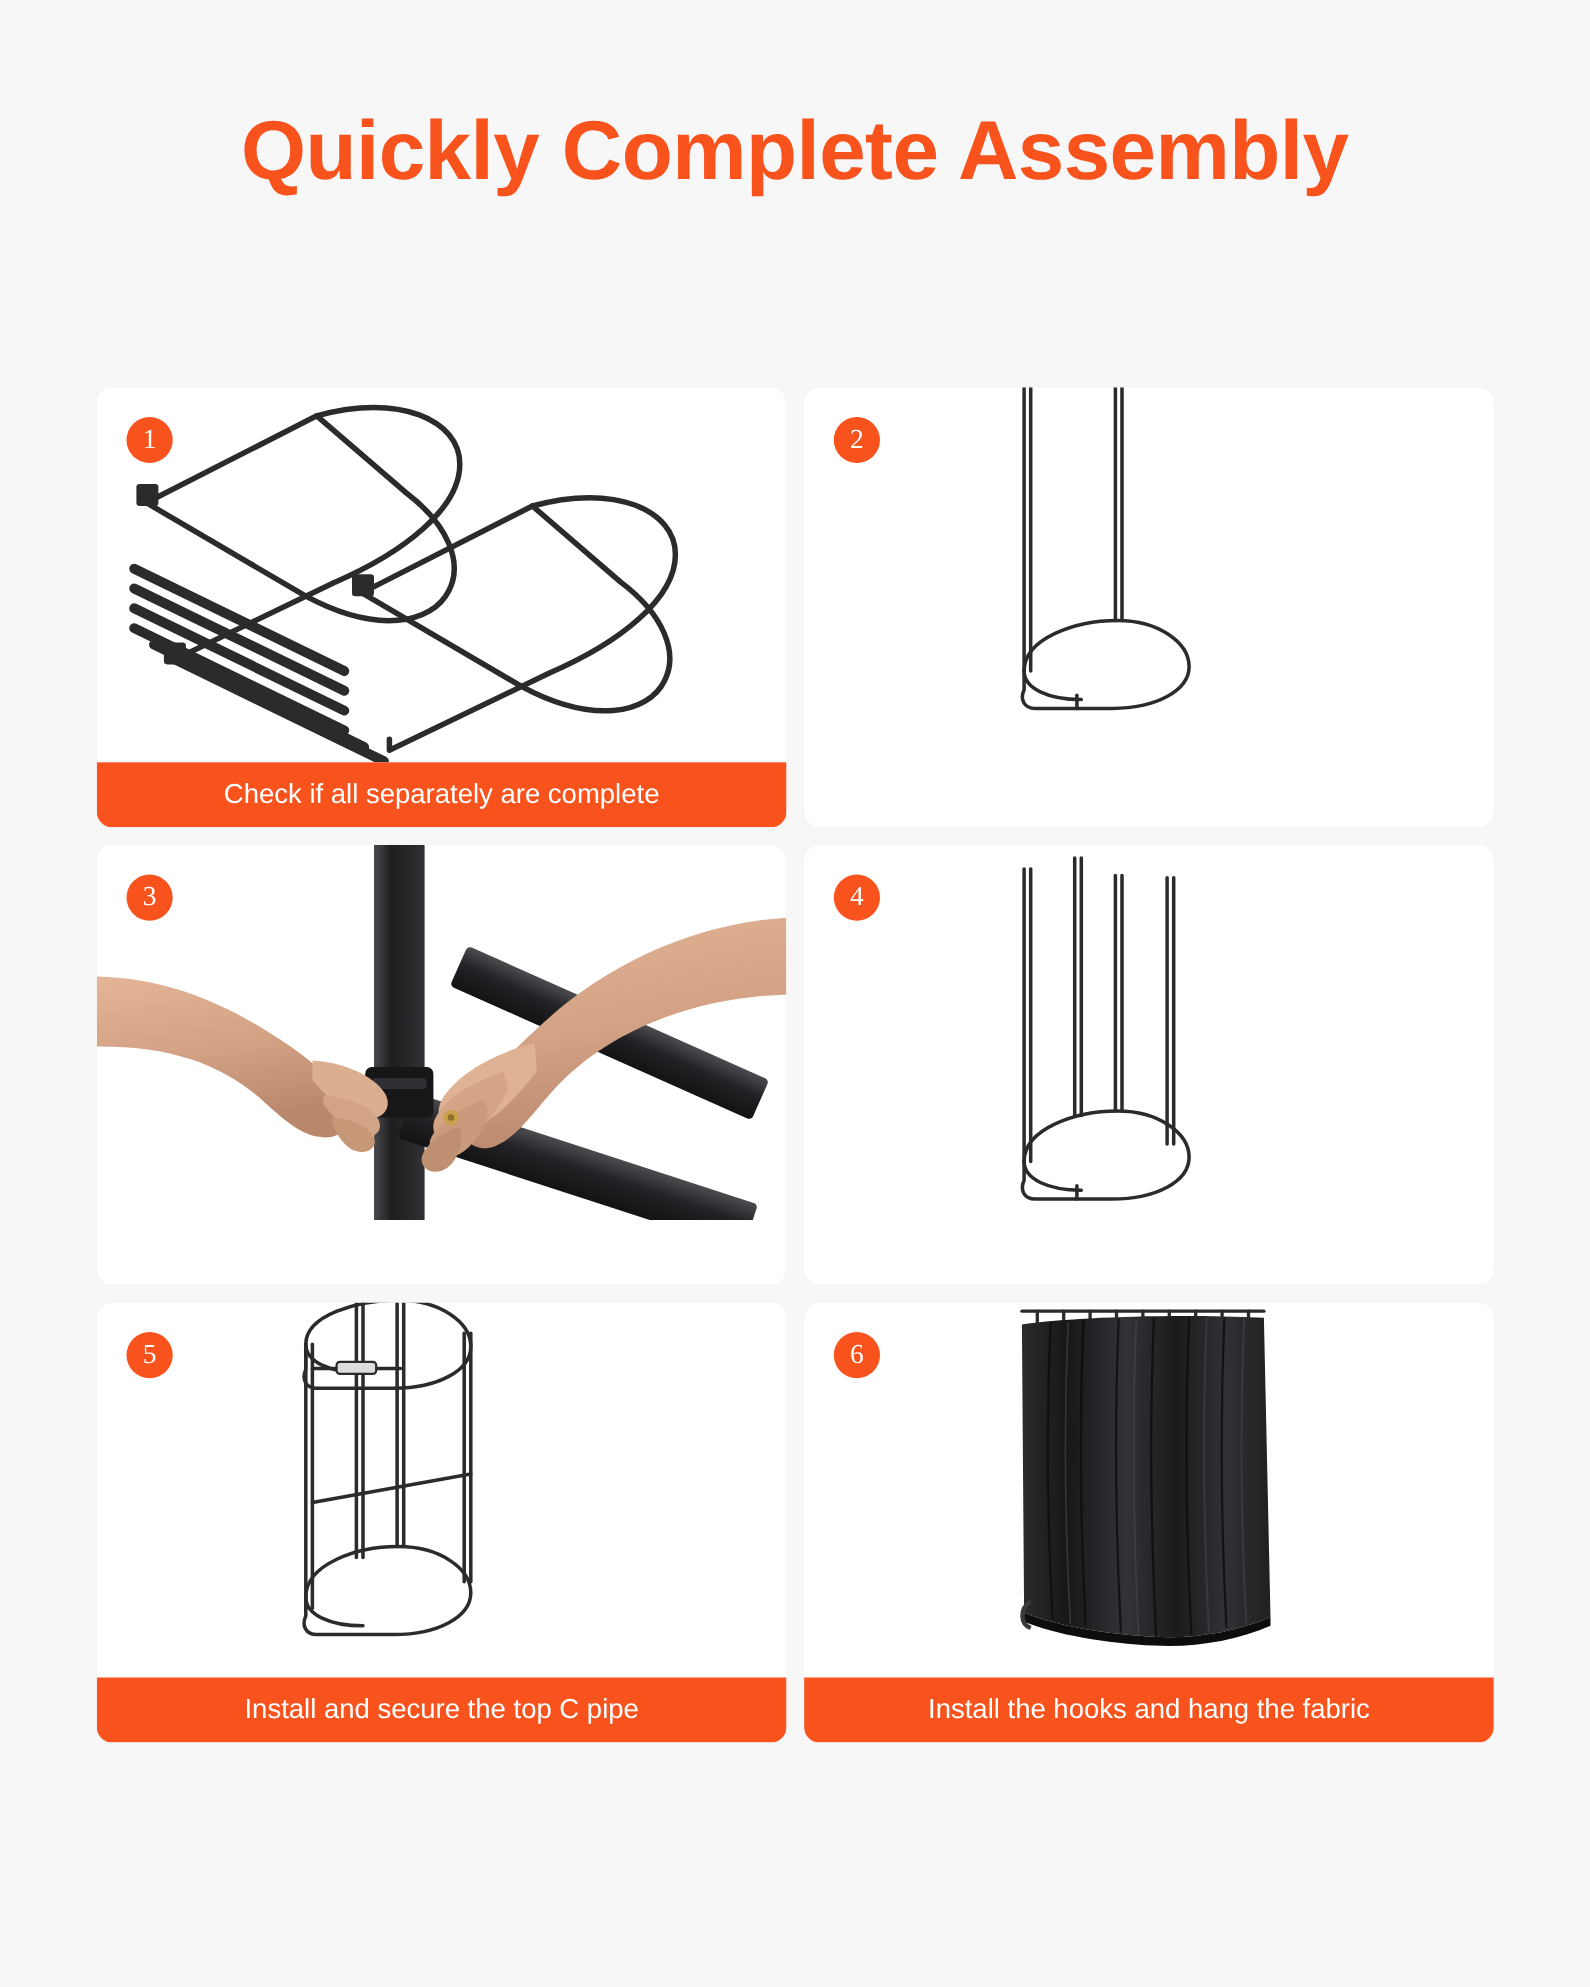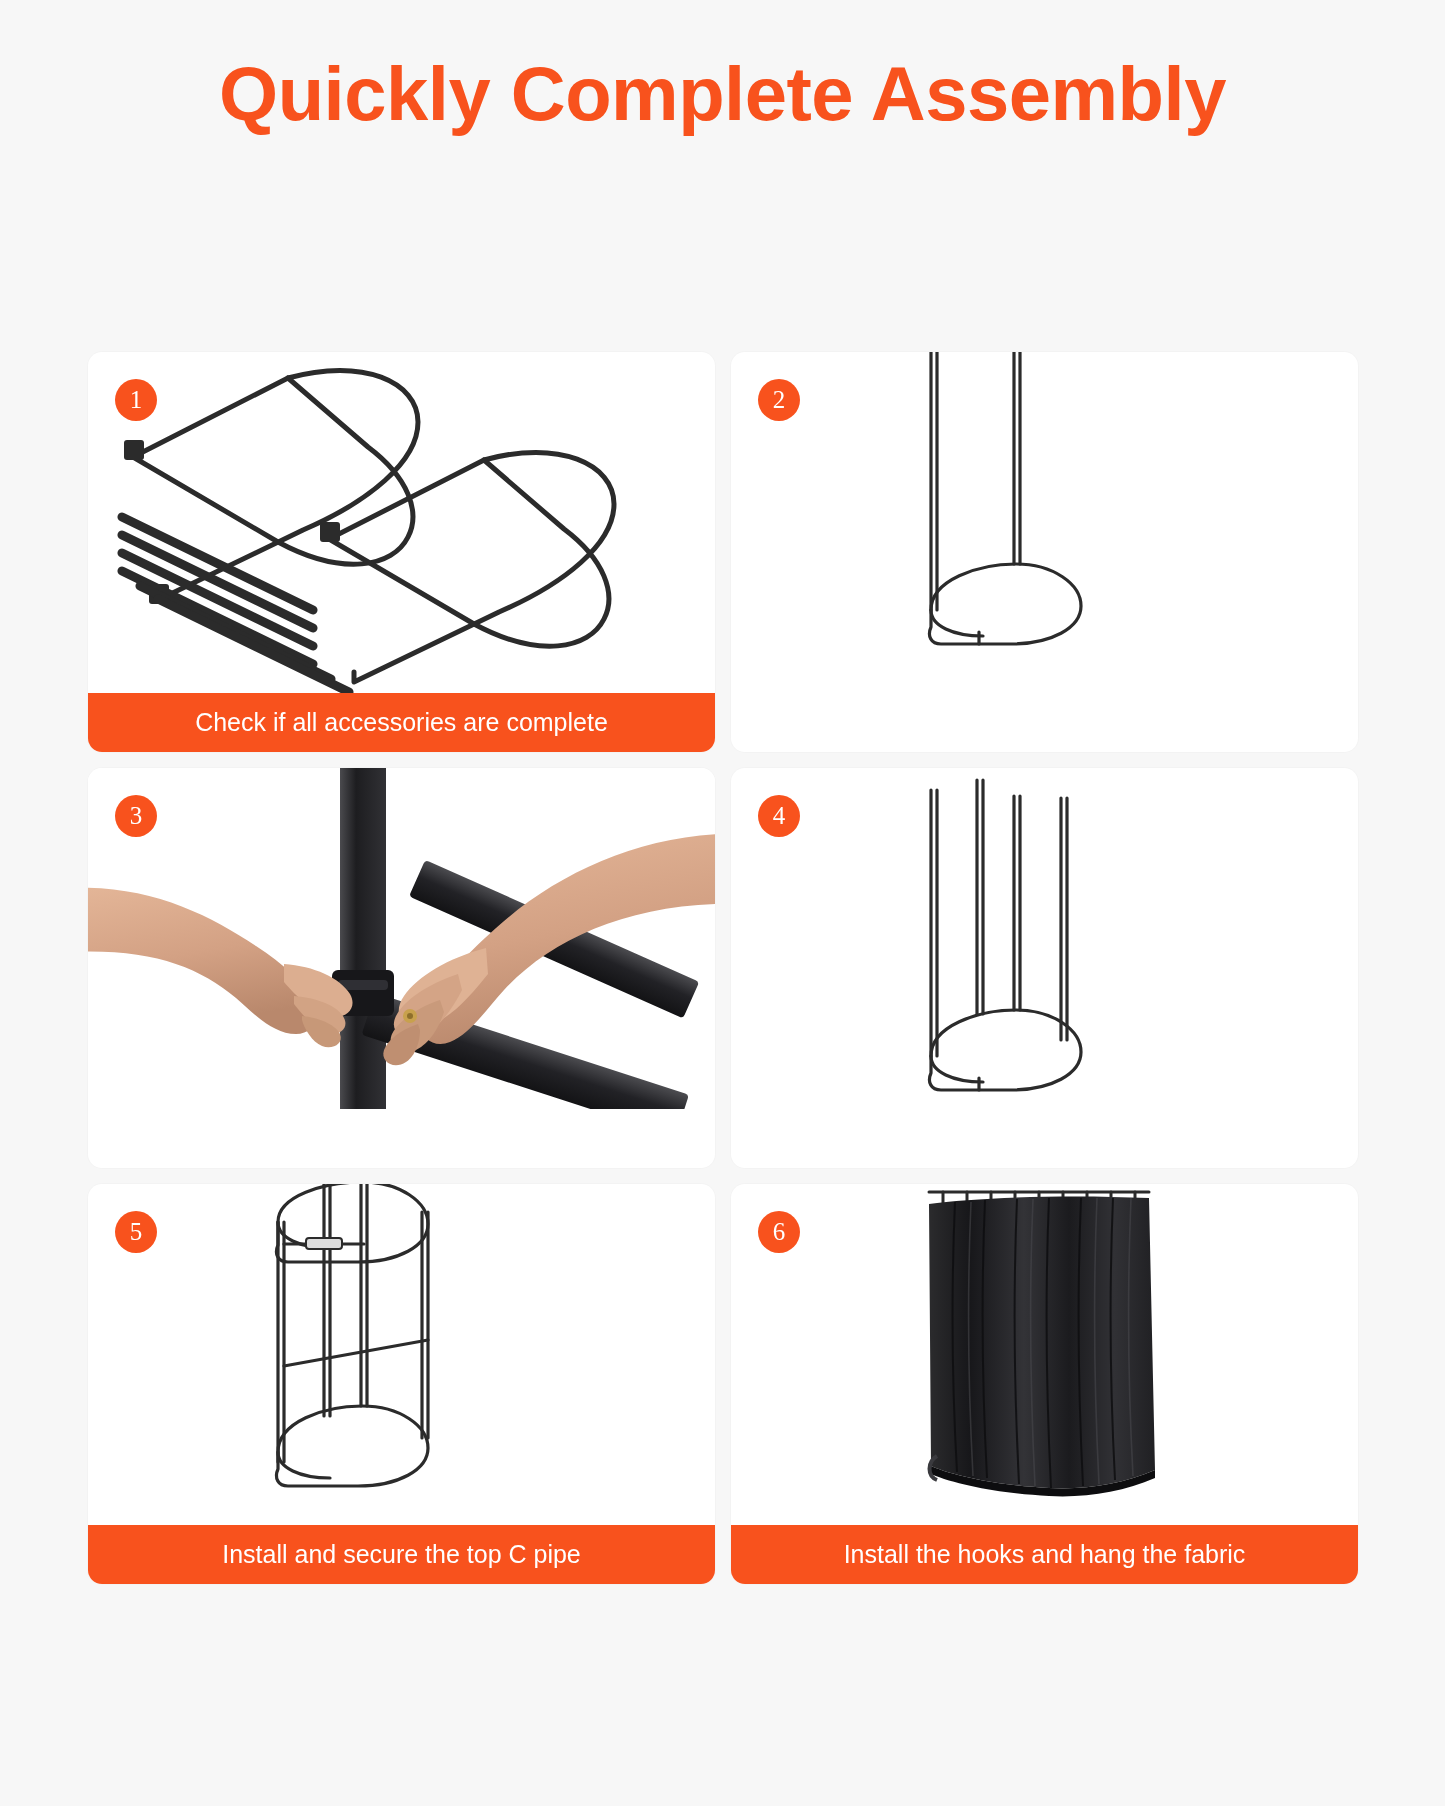--- a/index.html
+++ b/index.html
@@ -20,21 +20,21 @@
     background: #f7f7f7;
     box-sizing: border-box;
     position: relative;
   }
   .page-title {
     text-align: center;
     color: #f8521d;
     font-size: 76px;
     font-weight: bold;
     letter-spacing: -0.5px;
-    padding-top: 56px;
+    padding-top: 100px;
     line-height: 1;
   }
   .grid {
     position: absolute;
     top: 352px;
     left: 88px;
     width: 1270px;
     display: grid;
     grid-template-columns: 627px 627px;
     grid-column-gap: 16px;
@@ -122,21 +122,21 @@
           <g stroke="#2b2b2b" stroke-width="9" stroke-linecap="round">
             <line x1="34" y1="165" x2="225" y2="258"></line>
             <line x1="34" y1="183" x2="225" y2="276"></line>
             <line x1="34" y1="201" x2="225" y2="294"></line>
             <line x1="34" y1="219" x2="225" y2="312"></line>
             <line x1="52" y1="234" x2="243" y2="327"></line>
             <line x1="70" y1="247" x2="261" y2="340"></line>
           </g>
         </svg>
       </div>
-      <div class="caption">Check if all accessories are complete</div>
+      <div class="caption">Check if all separately are complete</div>
     </div>
 
     <div class="card">
       <div class="badge">2</div>
       <div class="art">
         <svg width="627" height="341" viewBox="0 0 627 341">
           <g fill="none" stroke="#2b2b2b" stroke-width="3.2" stroke-linecap="round" stroke-linejoin="round">
 
             <path d="M200 269 L200 258 C200 228 247 212 285 212 C322 212 350 232 350 254 C350 276 320 292 280 292 L210 292 C200 292 196 284 200 275 Z"></path>
             <path d="M200 258 C200 274 222 284 252 284"></path>

